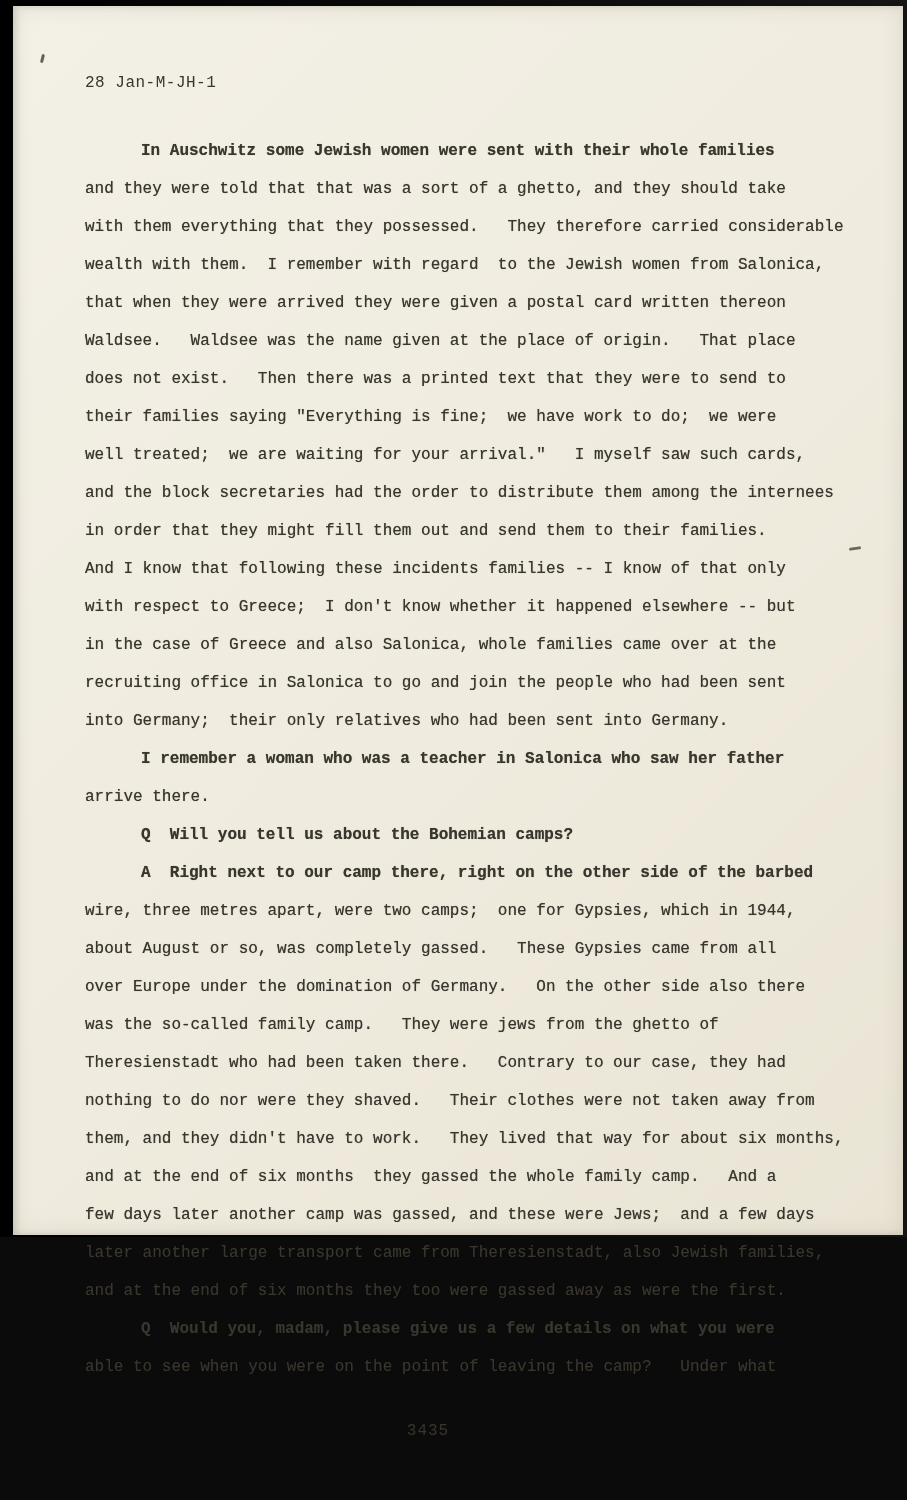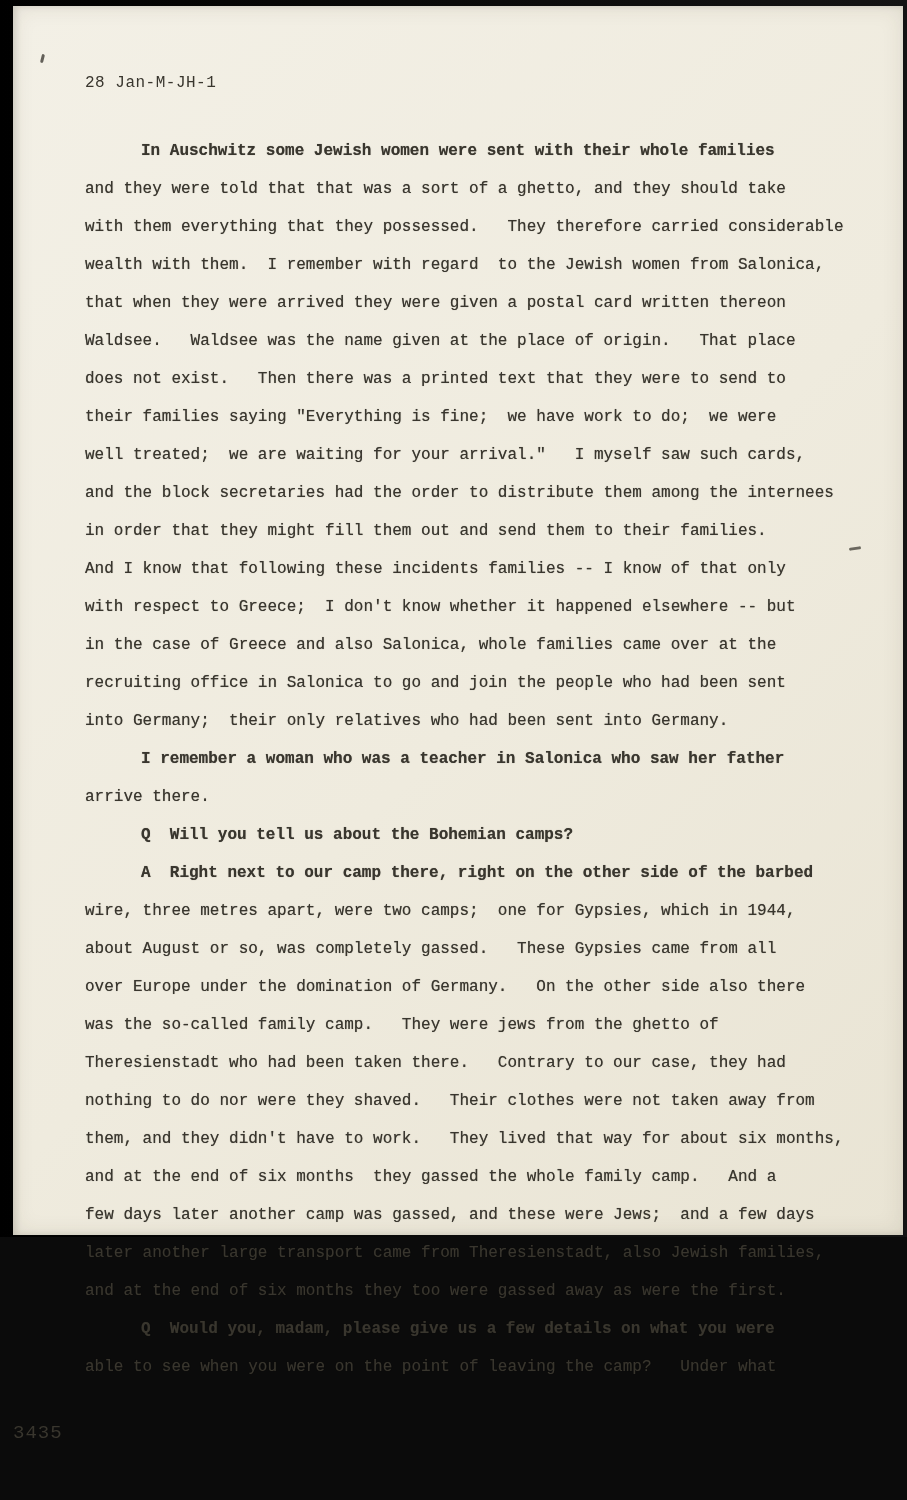--- a/index.html
+++ b/index.html
@@ -53,21 +53,22 @@
   }
 
   .line { height: 38px; }
   .line.indent { padding-left: 56px; font-weight: bold; }
 
   .doc-footer {
     position: absolute;
     left: 0;
     right: 60px;
     top: 1416px;
-    font-size: 19px;
+    text-align: center;
+    font-size: 16px;
     letter-spacing: 1px;
   }
 
   
   .artifact { position: absolute; background: #33302a; }
   .artifact-corner {
     left: 28px;
     top: 48px;
     width: 3px;
     height: 9px;

